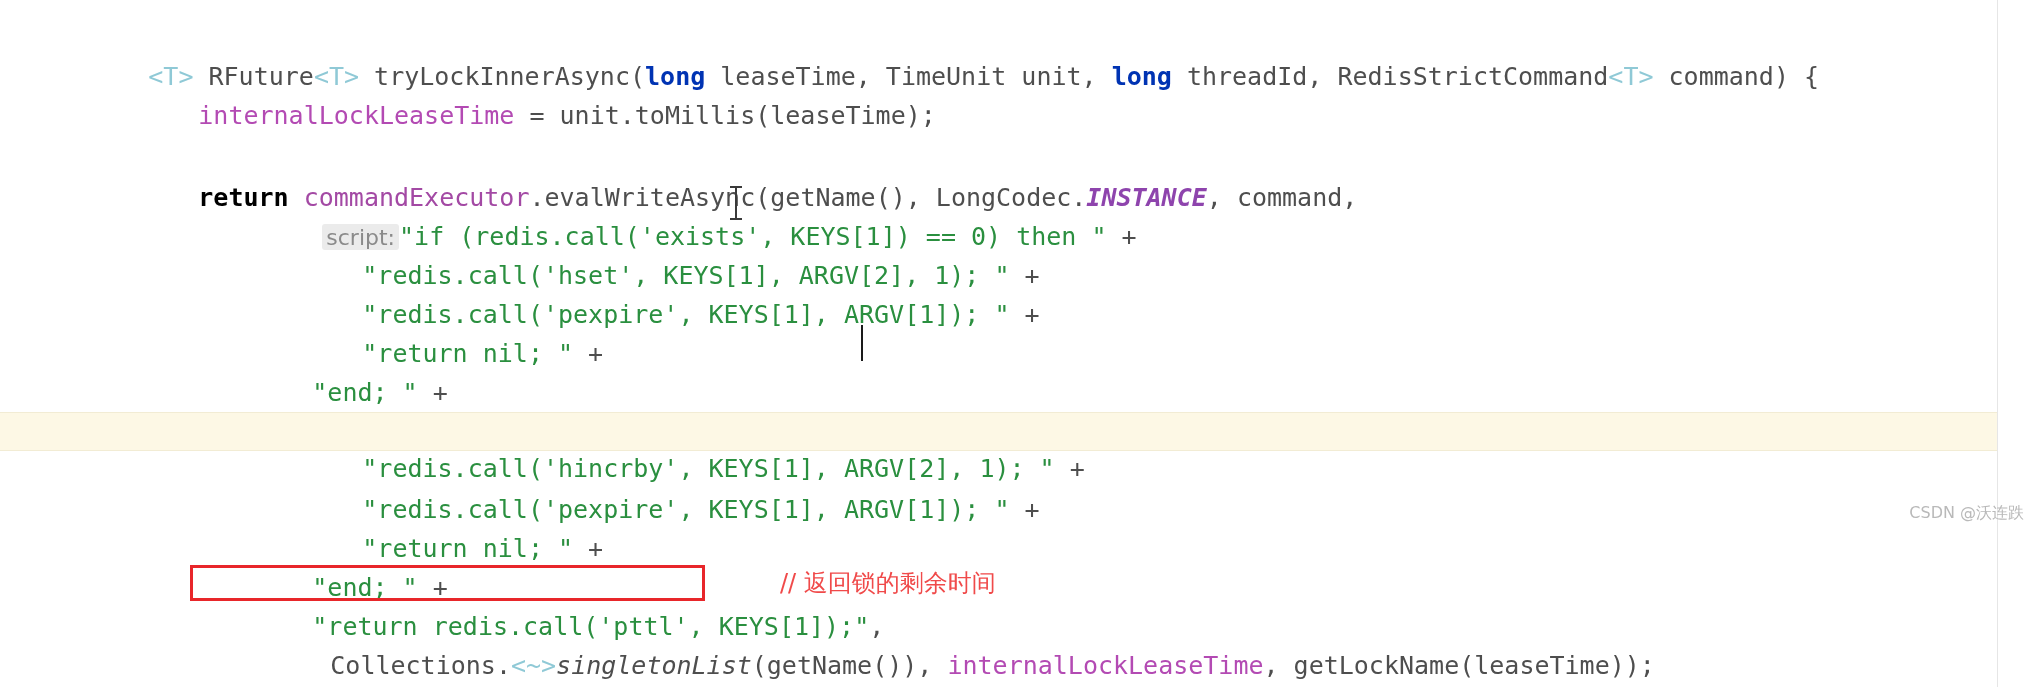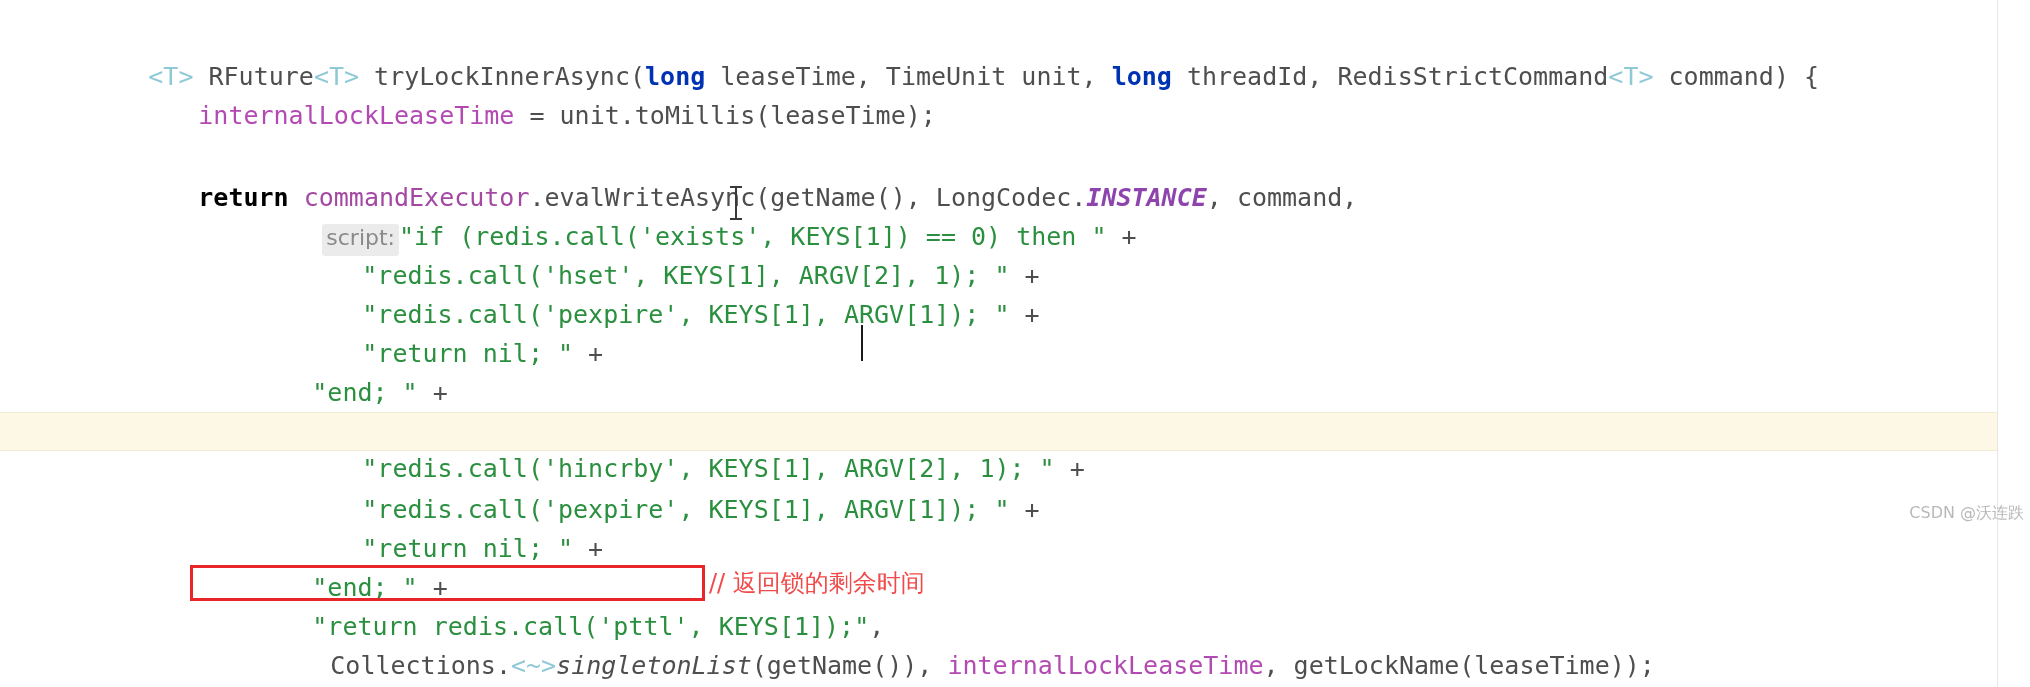--- a/index.html
+++ b/index.html
@@ -78,38 +78,38 @@
   .italic-m  { color: #4e4e4e; font-style: italic; }          
   .str       { color: #2a8f3f; }                              
   .punct     { color: #4e4e4e; }
 
   
   .param-hint {
     background: #ebebeb;
     color: #8a8a8a;
     font-size: 22px;
     border-radius: 3px;
-    padding: 1px 4px 6px 4px;
+    padding: 1px 4px 0 4px;
     font-family: "DejaVu Sans", "Liberation Sans", sans-serif;
   }
 
   
   #annot-box {
     position: absolute;
     left: 190px;
     top: 565px;
     width: 515px;
     height: 36px;
     border: 3px solid #e8262a;
     box-sizing: border-box;
     pointer-events: none;
   }
   #annot-comment {
     position: absolute;
-    left: 709px;
+    left: 780px;
     top: 567px;
     font-family: "DejaVu Sans", "Liberation Sans", sans-serif;
     font-size: 24px;
     color: #f04a4a;
     white-space: pre;
   }
 
   
   #mouse-cursor {
     position: absolute;

